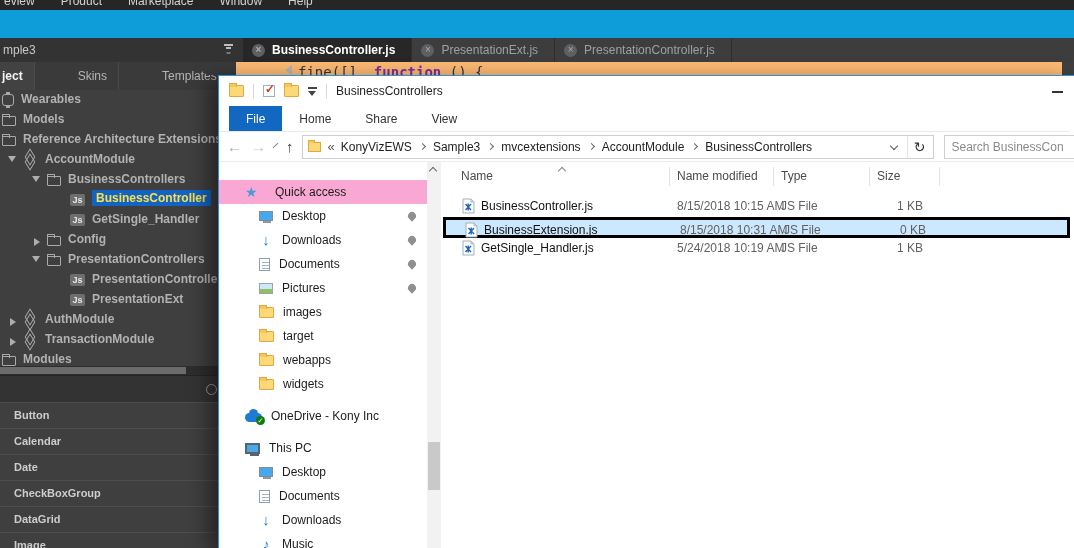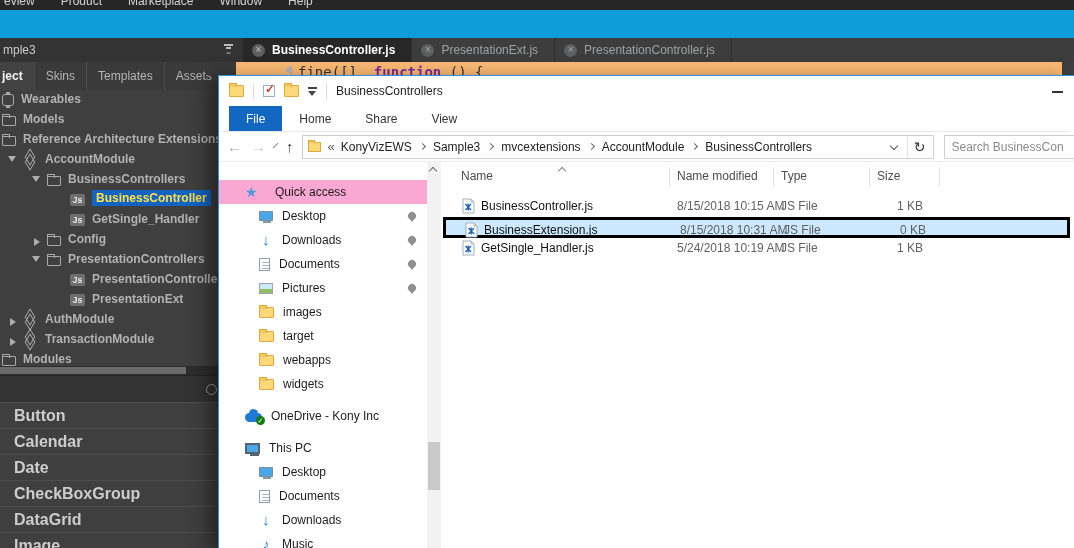--- a/index.html
+++ b/index.html
@@ -22,21 +22,21 @@
                      box-shadow:2px 3px 0 -1.5px #bdbdbd, -2px 3px 0 -1.5px #bdbdbd, 0 5px 0 -0.5px #bdbdbd; }
 
   #editor-tabstrip { left:243px; top:38px; width:831px; height:24px; background:#3d3d3d; display:flex; }
   .etab { height:24px; display:flex; align-items:center; gap:7px; padding:0 16px 0 9px;
           font-size:12px; color:#9da0a2; border-right:1px solid #2e2e2e; white-space:nowrap; }
   .etab.active { background:#272727; color:#ffffff; font-weight:bold; }
   .etab-close { width:13px; height:13px; border-radius:50%; background:#5d6061; color:#a9abad;
                 font-size:10px; line-height:12px; text-align:center; flex:0 0 auto; }
   .etab-close::before { content:"\00d7"; }
 
-  #left-tabs { left:0; top:62px; width:218px; height:28px; background:#3a3a3a; display:flex; align-items:stretch; }
+  #left-tabs { left:0; top:62px; width:218px; height:28px; background:#3a3a3a; display:flex; align-items:stretch;gap:32px; }
   .ltab { padding:0 11px; line-height:28px; font-size:12px; color:#b5b5b5; border-right:1px solid #4a4a4a; }
   .ltab:first-child { padding-left:2px; }
   .ltab.active { color:#f2f2f2; font-weight:bold; background:#424242; }
   .mag { position:relative; width:18px; margin-left:8px; }
   .mag::before { content:""; position:absolute; left:2px; top:7px; width:8px; height:8px;
                  border:1.5px solid #9d9d9d; border-radius:50%; }
   .mag::after { content:""; position:absolute; left:11px; top:17px; width:5px; height:1.5px;
                 background:#9d9d9d; transform:rotate(45deg); }
   .caret-down { width:0; height:0; border:4px solid transparent; border-top:5px solid #9d9d9d; margin-top:12px; }
 
@@ -80,21 +80,21 @@
 
   #lib-tabs { left:0; top:375px; width:218px; height:27px; background:#333333; display:flex; border-top:1px solid #252525; }
   .libtab { padding:0 12px; line-height:26px; font-size:12px; color:#9c9c9c; border-right:1px solid #454545; white-space:nowrap;margin-top:37px; }
   .libtab:first-child { padding-left:2px; }
   .libtab.active { color:#ffffff; font-weight:bold; background:#2b2b2b; }
   .mag-sm { position:relative; width:16px; margin-left:auto; }
   .mag-sm::before { content:""; position:absolute; left:4px; top:8px; width:9px; height:9px;
                     border:1.5px solid #9d9d9d; border-radius:50%; }
 
   #widget-list { left:0; top:402px; width:218px; height:146px; background:#3f3f3f; border-top:1px solid #4d4d4d; }
-  .wrow { height:26px; line-height:25px; padding-left:14px; font-size:16px; font-weight:bold;
+  .wrow { height:26px; line-height:25px; padding-left:14px; font-size:11px; font-weight:bold;
           color:#cdcdcd; border-bottom:1px solid #4d4d4d; }
 
   
   #explorer { left:218px; top:75px; width:856px; height:473px; background:#ffffff;
               border-left:1px solid #2b90dd; border-top:1px solid #2b90dd;
               box-shadow:-9px 5px 20px rgba(0,0,0,0.45); font-size:12px; color:#1a1a1a; }
 
   .x-titlebar { position:absolute; left:0; top:0; right:0; height:30px; display:flex; align-items:center;
                 gap:9px; padding-left:10px; background:#fff; }
   .qat-folder { width:15px; height:12px; background:#fbd978; border:1px solid #dfa93e; border-radius:1px; position:relative; }

